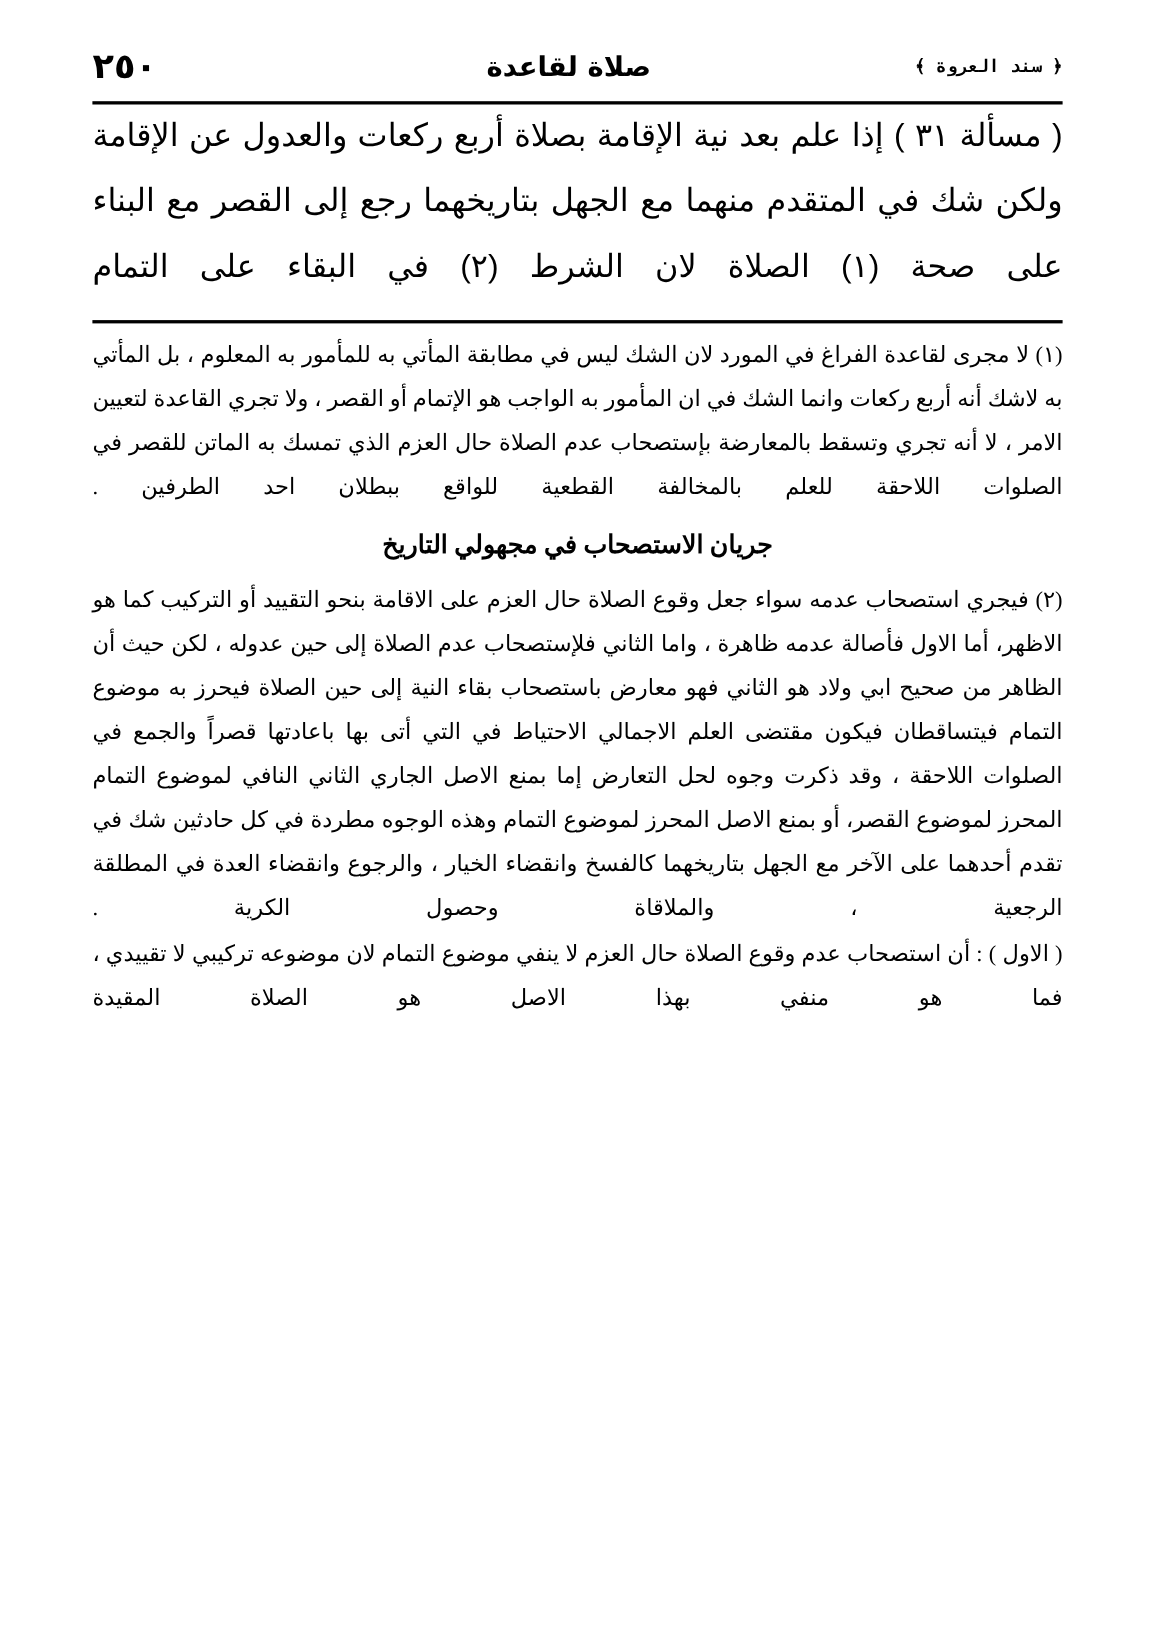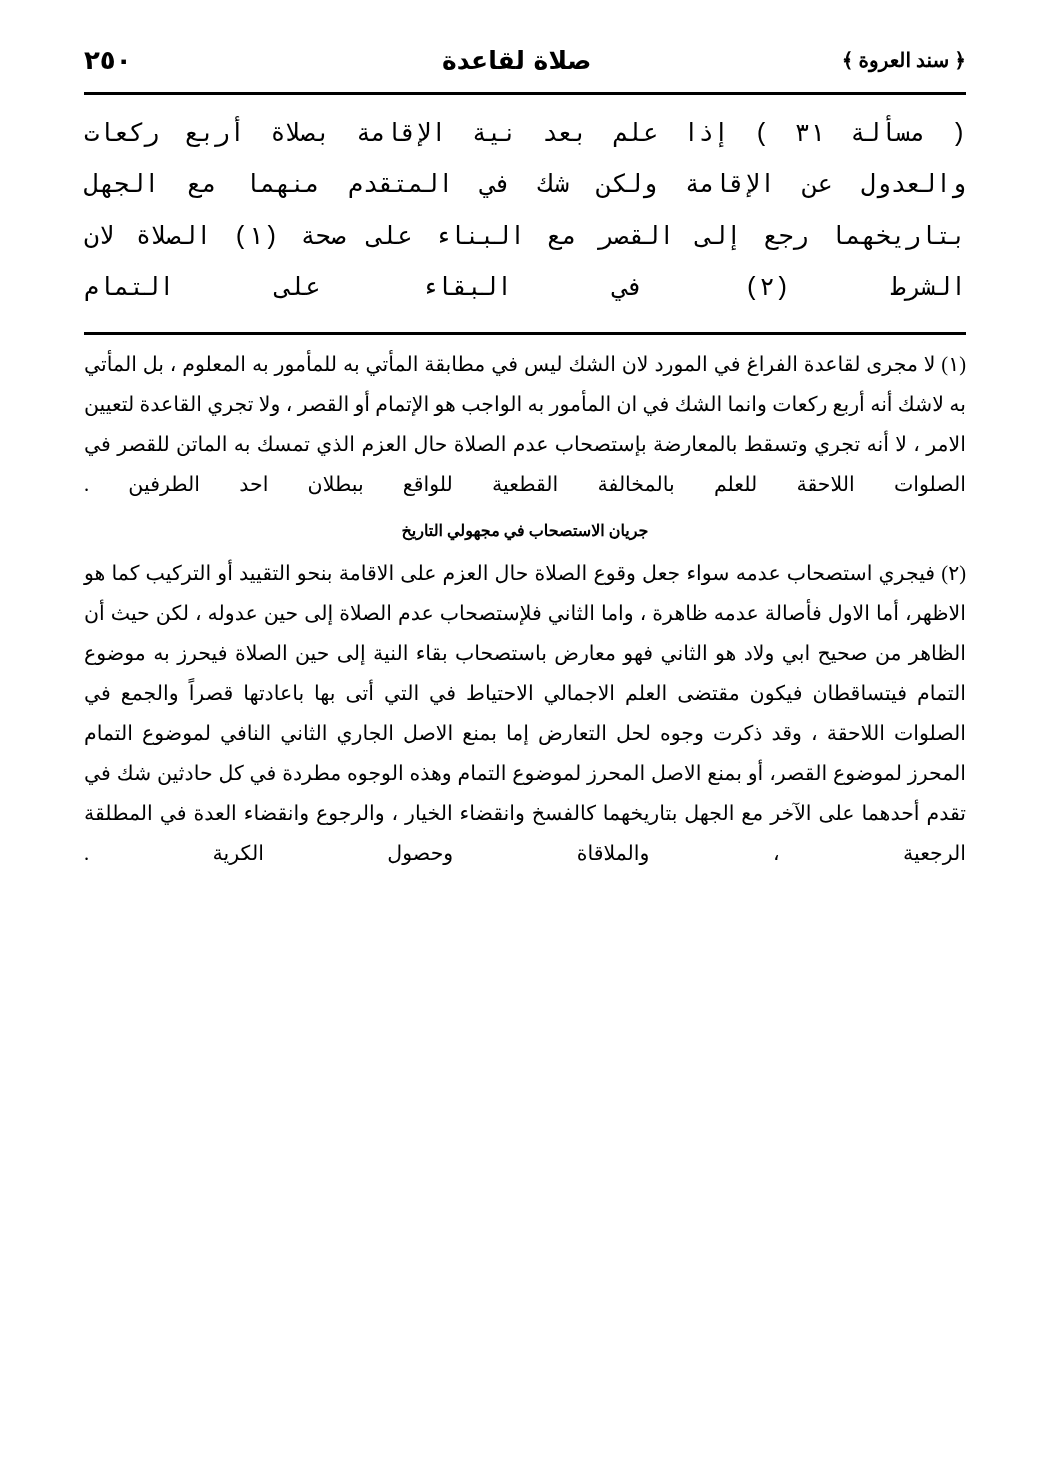--- a/index.html
+++ b/index.html
@@ -25,54 +25,53 @@
 
   
   .header {
     display: flex;
     align-items: center;
     justify-content: space-between;
     direction: rtl;
     height: 52px;
   }
   .header-badge {
-    font-size: 20px;
+    font-size: 16px;
     font-weight: bold;
     letter-spacing: 0px;
     white-space: nowrap;
-    font-family: Liberation Serif, serif;
+    font-family: Liberation Mono, monospace;
   }
   .header-title {
     font-size: 25px;
     font-weight: bold;
     white-space: nowrap;
     margin-right: -60px;
   }
   .header-page {
-    font-size: 26px;
+    font-size: 32px;
     font-weight: bold;
     letter-spacing: 2px;
     white-space: nowrap;
   }
 
   .header-rule {
     border: none;
     border-top: 3px solid #000;
     margin: 6px 0 0 0;
   }
 
   
   .matn {
     direction: rtl;
     text-align: justify;
     text-align-last: justify;
-    font-size: 25px;
+    font-size: 29px;
     line-height: 2.05;
-    padding-top: 14px;
-    font-family: Liberation Mono, monospace;
+    font-family: Liberation Sans, sans-serif;
   }
   .matn p { margin: 0; }
 
   .sep-rule {
     border: none;
     border-top: 3px solid #000;
     margin: 18px 0 10px 0;
   }
 
   
@@ -82,21 +81,21 @@
     text-align-last: justify;
     font-size: 20.5px;
     line-height: 1.95;
     font-family: Liberation Serif, serif;
   }
   .footnotes p { margin: 0 0 2px 0; }
 
   .fn-heading {
     text-align: center;
     text-align-last: center;
-    font-size: 16px;
+    font-size: 23px;
     font-weight: bold;
     margin: 10px 0 8px 0;
     direction: rtl;
   }
 
   .fn-block {
     margin-top: 4px;
   }
 </style>
 </head>
@@ -118,15 +117,16 @@
 
   <hr class="sep-rule">
 
   <div class="footnotes">
     <p class="fn-block">(١) لا مجرى لقاعدة الفراغ في المورد لان الشك ليس في مطابقة المأتي به للمأمور به المعلوم ، بل المأتي به لاشك أنه أربع ركعات وانما الشك في ان المأمور به الواجب هو الإتمام أو القصر ، ولا تجري القاعدة لتعيين الامر ، لا أنه تجري وتسقط بالمعارضة بإستصحاب عدم الصلاة حال العزم الذي تمسك به الماتن للقصر في الصلوات اللاحقة للعلم بالمخالفة القطعية للواقع ببطلان احد الطرفين .</p>
 
     <div class="fn-heading">جريان الاستصحاب في مجهولي التاريخ</div>
 
     <p class="fn-block">(٢) فيجري استصحاب عدمه سواء جعل وقوع الصلاة حال العزم على الاقامة بنحو التقييد أو التركيب كما هو الاظهر، أما الاول فأصالة عدمه ظاهرة ، واما الثاني فلإستصحاب عدم الصلاة إلى حين عدوله ، لكن حيث أن الظاهر من صحيح ابي ولاد هو الثاني فهو معارض باستصحاب بقاء النية إلى حين الصلاة فيحرز به موضوع التمام فيتساقطان فيكون مقتضى العلم الاجمالي الاحتياط في التي أتى بها باعادتها قصراً والجمع في الصلوات اللاحقة ، وقد ذكرت وجوه لحل التعارض إما بمنع الاصل الجاري الثاني النافي لموضوع التمام المحرز لموضوع القصر، أو بمنع الاصل المحرز لموضوع التمام وهذه الوجوه مطردة في كل حادثين شك في تقدم أحدهما على الآخر مع الجهل بتاريخهما كالفسخ وانقضاء الخيار ، والرجوع وانقضاء العدة في المطلقة الرجعية ، والملاقاة وحصول الكرية .</p>
 
+    <p class="fn-block">( الاول ) : أن استصحاب عدم وقوع الصلاة حال العزم لا ينفي موضوع التمام لان موضوعه تركيبي لا تقييدي ، فما هو منفي بهذا الاصل هو الصلاة المقيدة</p>
   </div>
 
 </div>
 
 </body></html>

